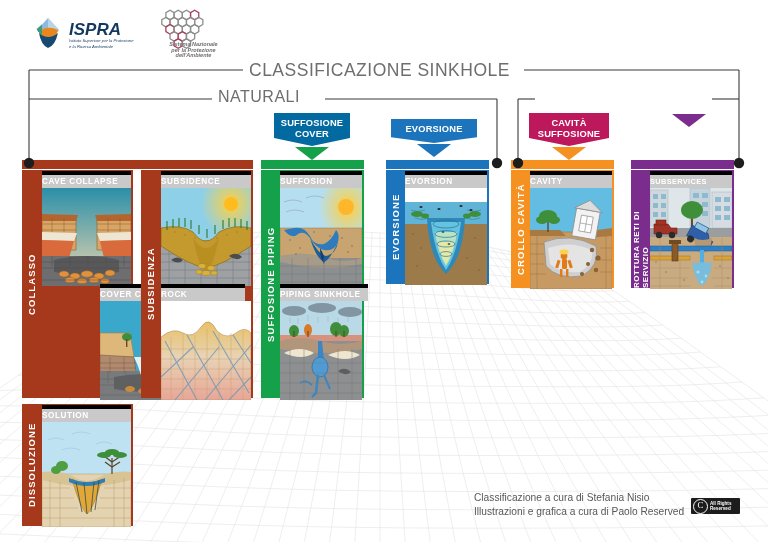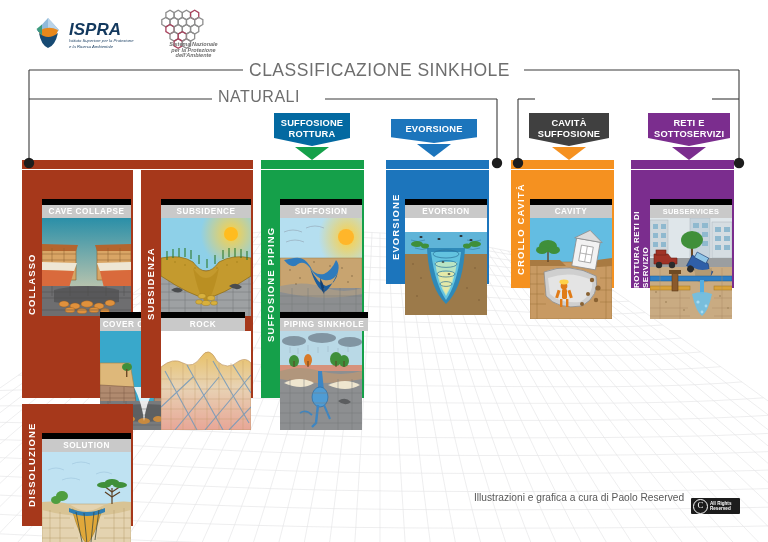--- a/index.html
+++ b/index.html
@@ -49,23 +49,22 @@
   .group{position:absolute;}
   .vlabel{
     position:absolute;left:0;top:0;width:19px;
     color:#fff;font-weight:bold;font-size:9.5px;letter-spacing:1.1px;
     writing-mode:vertical-rl;transform:rotate(180deg);
     display:flex;align-items:center;justify-content:center;
   }
   .panel{position:absolute;}
   .phead{
     height:13px;background:#c9c9c9;color:#fff;font-weight:bold;
-    font-size:8.2px;letter-spacing:.55px;line-height:13px;text-align:center;
-    border-top:6px solid #000000;
-    margin-top:28px;
+    font-size:8.2px;letter-spacing:.55px;line-height:13px;text-align:left;
+    border-top:4px solid #000000;
   }
   .pimg{display:block;background:#fff;}
 
   
   #credits{
     position:absolute;left:474px;top:491px;color:#585858;
     font-size:10.2px;line-height:14px;white-space:nowrap;
   }
   #copyright{
     position:absolute;left:691px;top:498px;width:49px;height:16px;
@@ -430,21 +429,21 @@
         <g stroke="#9fc6dd" stroke-width="0.7" fill="none" opacity="0.9">
           <path d="M6 18 q8 -4 16 0M30 12 q9 -4 18 0M54 22 q8 -4 16 0M20 28 q9 -4 18 0"></path>
         </g>
       </svg>
     </div>
   </div>
 
   <div class="tag" style="left:274px;top:113px;width:76px;color:#15A04A;">
     <div class="box" style="background:#0369a1;">
       <span>SUFFOSIONE</span><br>
-      <span>ROTTURA</span>
+      <span>COVER</span>
     </div>
     <div class="arrowwrap">
         <div class="arrow"></div>
       </div>
   </div>
   <div class="rail" style="left:261px;top:160px;width:103px;background:#15A04A;"></div>
 
   <div class="group" style="left:261px;top:170px;width:103px;height:228px;">
     <div class="abs" style="left:0;top:0;width:103px;height:228px;background:#15A04A;"></div>
     <div class="vlabel" style="height:228px;">SUFFOSIONE PIPING</div>
@@ -584,21 +583,21 @@
             <circle cx="70" cy="50" r="1"></circle>
           <circle cx="62" cy="70" r="1"></circle>
             <circle cx="12" cy="78" r="1"></circle>
             <circle cx="74" cy="82" r="1"></circle>
         </g>
       </svg>
     </div>
   </div>
 
   <div class="tag" style="left:529px;top:113px;width:80px;color:#F59120;">
-    <div class="box" style="background:#404040;">
+    <div class="box" style="background:#be185d;">
       <span>CAVITÀ</span><br>
       <span>SUFFOSIONE</span>
     </div>
     <div class="arrowwrap">
         <div class="arrow"></div>
       </div>
   </div>
   <div class="rail" style="left:511px;top:160px;width:103px;background:#F59120;"></div>
 
   <div class="group" style="left:511px;top:170px;width:103px;height:118px;">
@@ -645,24 +644,20 @@
         </g>
         <g stroke="#9a7138" stroke-width="0.45" fill="none">
           <path d="M0 56h14M0 66h14M0 76h14M0 86h16M70 60h12M70 72h12M70 84h12"></path>
           <path d="M7 48v53M76 48v53"></path>
         </g>
       </svg>
     </div>
   </div>
 
   <div class="tag" style="left:648px;top:113px;width:82px;color:#7B2D8E;">
-    <div class="box" style="background:#7B2D8E;">
-      <span>RETI E</span><br>
-      <span>SOTTOSERVIZI</span>
-    </div>
     <div class="arrowwrap">
         <div class="arrow"></div>
       </div>
   </div>
   <div class="rail" style="left:631px;top:160px;width:103px;background:#7B2D8E;"></div>
 
   <div class="group" style="left:631px;top:170px;width:103px;height:118px;">
     <div class="abs" style="left:0;top:0;width:103px;height:118px;background:#7B2D8E;"></div>
     <div class="vlabel" style="height:118px;font-size:8px;letter-spacing:.5px;">ROTTURA RETI DI SERVIZIO</div>
     <div class="panel" style="left:19px;top:1px;width:82px;">
@@ -742,20 +737,21 @@
             <circle cx="16" cy="84" r="1"></circle>
             <circle cx="34" cy="92" r="1"></circle>
           <circle cx="70" cy="78" r="1"></circle>
             <circle cx="78" cy="90" r="1"></circle>
         </g>
       </svg>
     </div>
   </div>
 
   <div id="credits">
+    <div>Classificazione a cura di Stefania Nisio</div>
     <div>Illustrazioni e grafica a cura di Paolo Reserved</div>
   </div>
   <div id="copyright">
     <div class="cmark">C</div>
     <div>
       <div class="ctext">All Rights</div>
       <div class="ctext">Reserved</div>
     </div>
   </div>
 

